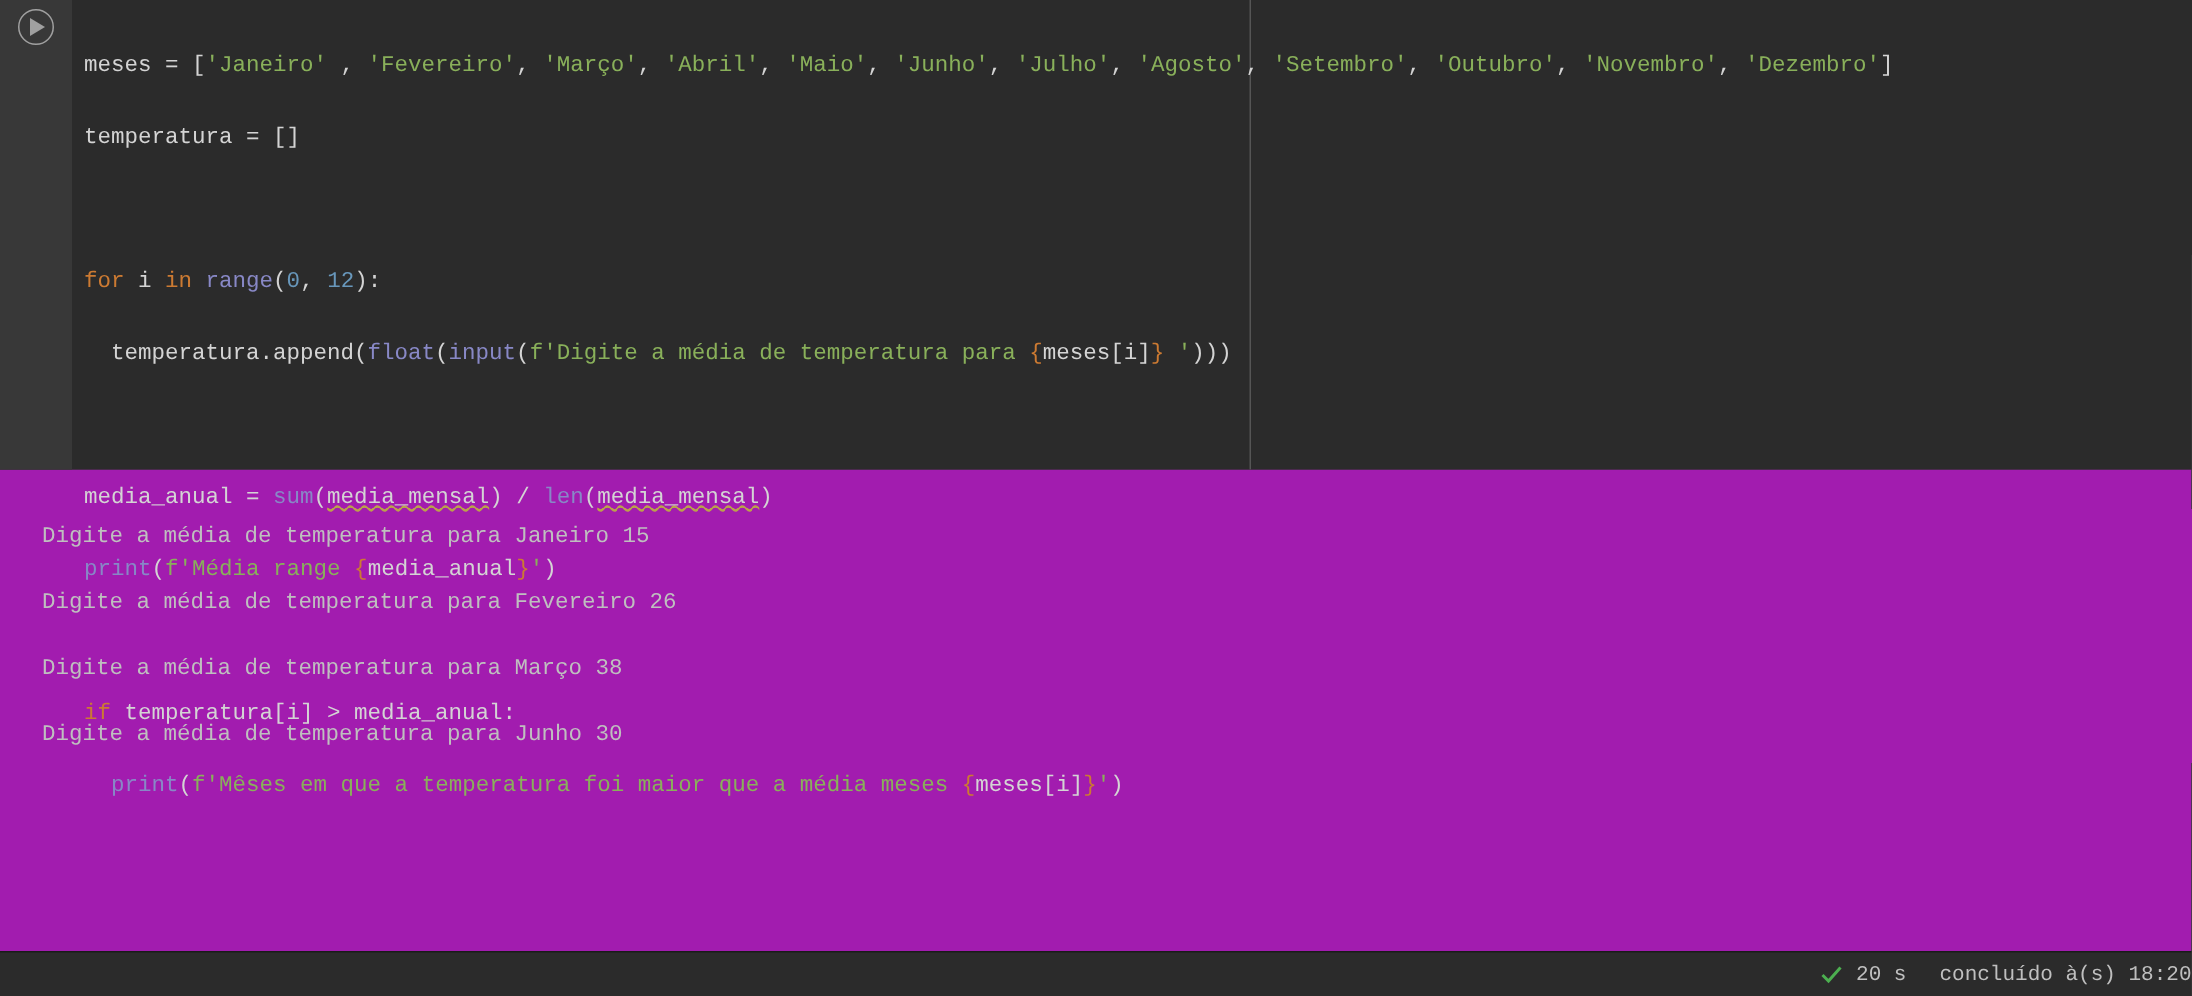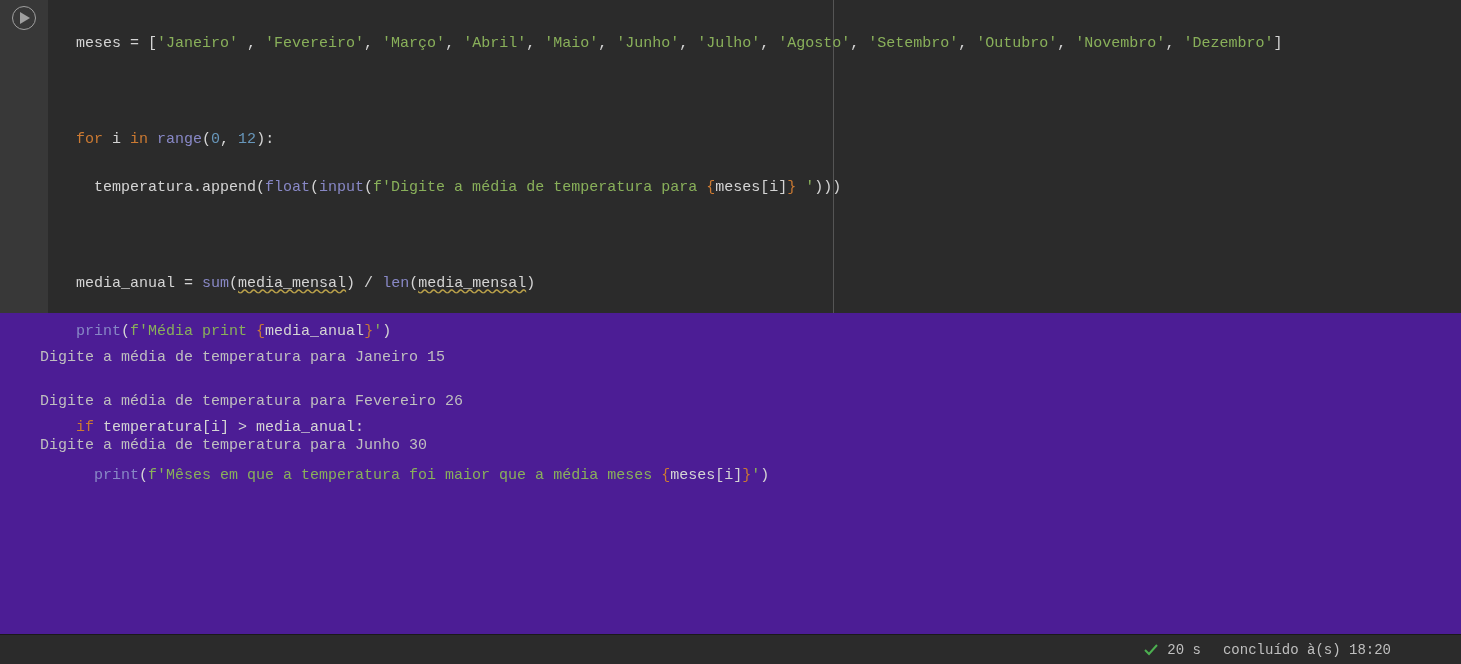--- a/index.html
+++ b/index.html
@@ -12,21 +12,20 @@
     height: 664px;
     overflow: hidden;
     display: flex;
     flex-direction: column;
   }
   .code-area {
     display: flex;
     background: #2b2b2b;
     height: 313px;
     position: relative;
-    gap: 20px;
   }
   .gutter {
     width: 48px;
     background: #383838;
     display: flex;
     flex-direction: column;
     align-items: center;
     padding-top: 6px;
     flex-shrink: 0;
   }
@@ -63,36 +62,35 @@
   .tok-num { color: #6897bb; }
   .tok-kw { color: #cc7a32; }
   .tok-builtin { color: #8888c6; }
   .wavy {
     text-decoration: underline wavy #bba24a;
     text-decoration-skip-ink: none;
     margin-top: 44px;
   }
   .output-area {
     flex: 1;
-    background: #4c1d95;
-    padding: 12px 0 0 40px;
+    background: #a21caf;
+    padding: 12px 0 0 28px;
     line-height: 22px;
     white-space: pre;
     font-size: 15px;
     color: #bfbfbf;
     overflow: hidden;
   }
   .status-bar {
     height: 30px;
     background: #2b2b2b;
     border-top: 1px solid #1a1a1a;
     display: flex;
     align-items: center;
     justify-content: flex-end;
-    padding-right: 70px;
     gap: 22px;
     font-size: 14px;
     color: #bfbfbf;
   }
   .check-icon { color: #4caf50; display:flex; align-items:center; }
   .status-group { display:flex; align-items:center; gap:8px; }
   .code-row { position: relative; z-index: 2; }
 </style>
 </head>
 <body>
@@ -101,35 +99,37 @@
   <div class="gutter">
     <div class="run-button">
       <svg width="10" height="12" viewBox="0 0 10 12">
         <path d="M0 0 L10 6 L0 12 Z" fill="#a0a0a0"></path>
       </svg>
     </div>
   </div>
   <div class="vline"></div>
   <div class="code-content">
 <div class="code-row"><span class="tok-var">meses</span><span class="tok-punc"> = [</span><span class="tok-str">'Janeiro'</span><span class="tok-punc"> , </span><span class="tok-str">'Fevereiro'</span><span class="tok-punc">, </span><span class="tok-str">'Março'</span><span class="tok-punc">, </span><span class="tok-str">'Abril'</span><span class="tok-punc">, </span><span class="tok-str">'Maio'</span><span class="tok-punc">, </span><span class="tok-str">'Junho'</span><span class="tok-punc">, </span><span class="tok-str">'Julho'</span><span class="tok-punc">, </span><span class="tok-str">'Agosto'</span><span class="tok-punc">, </span><span class="tok-str">'Setembro'</span><span class="tok-punc">, </span><span class="tok-str">'Outubro'</span><span class="tok-punc">, </span><span class="tok-str">'Novembro'</span><span class="tok-punc">, </span><span class="tok-str">'Dezembro'</span><span class="tok-punc">]</span></div>
+<div class="code-row"><span class="tok-var">temperatura = []</span></div>
 <div class="code-row">&nbsp;</div>
 <div class="code-row"><span class="tok-kw">for</span><span class="tok-var"> i </span><span class="tok-kw">in</span><span class="tok-builtin"> range</span><span class="tok-punc">(</span><span class="tok-num">0</span><span class="tok-punc">, </span><span class="tok-num">12</span><span class="tok-punc">):</span></div>
 <div class="code-row"><span class="tok-var">  temperatura.append(</span><span class="tok-builtin">float</span><span class="tok-punc">(</span><span class="tok-builtin">input</span><span class="tok-punc">(</span><span class="tok-str">f</span><span class="tok-str">'Digite a média de temperatura para </span><span class="tok-kw">{</span><span class="tok-var">meses[i]</span><span class="tok-kw">}</span><span class="tok-str"> '</span><span class="tok-punc">)))</span></div>
 <div class="code-row">&nbsp;</div>
 <div class="code-row"><span class="tok-var">media_anual</span><span class="tok-punc"> = </span><span class="tok-builtin">sum</span><span class="tok-punc">(</span><span class="tok-var wavy">media_mensal</span><span class="tok-punc">) / </span><span class="tok-builtin">len</span><span class="tok-punc">(</span><span class="tok-var wavy">media_mensal</span><span class="tok-punc">)</span></div>
-<div class="code-row"><span class="tok-builtin">print</span><span class="tok-punc">(</span><span class="tok-str">f</span><span class="tok-str">'Média print </span><span class="tok-kw">{</span><span class="tok-var">media_anual</span><span class="tok-kw">}</span><span class="tok-str">'</span><span class="tok-punc">)</span></div>
+<div class="code-row"><span class="tok-builtin">print</span><span class="tok-punc">(</span><span class="tok-str">f</span><span class="tok-str">'Média range </span><span class="tok-kw">{</span><span class="tok-var">media_anual</span><span class="tok-kw">}</span><span class="tok-str">'</span><span class="tok-punc">)</span></div>
 <div class="code-row">&nbsp;</div>
 <div class="code-row"><span class="tok-kw">if</span><span class="tok-var"> temperatura[i] &gt; media_anual:</span></div>
 <div class="code-row"><span class="tok-var">  </span><span class="tok-builtin">print</span><span class="tok-punc">(</span><span class="tok-str">f</span><span class="tok-str">'Mêses em que a temperatura foi maior que a média meses </span><span class="tok-kw">{</span><span class="tok-var">meses[i]</span><span class="tok-kw">}</span><span class="tok-str">'</span><span class="tok-punc">)</span></div>
   </div>
 </div>
 
 <div class="output-area">
 <div>Digite a média de temperatura para Janeiro 15</div>
 <div>Digite a média de temperatura para Fevereiro 26</div>
+<div>Digite a média de temperatura para Março 38</div>
 <div>Digite a média de temperatura para Junho 30</div>
 
 
 
 
 
 
 
 </div>
 

